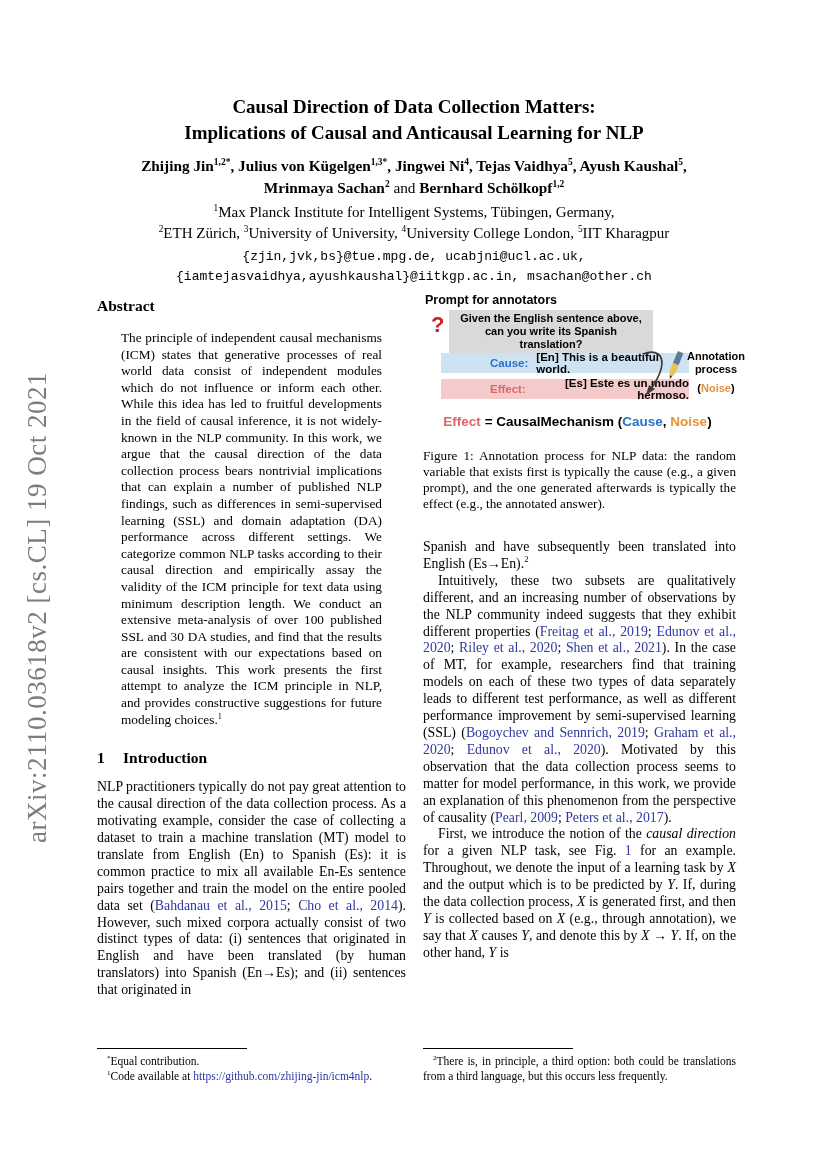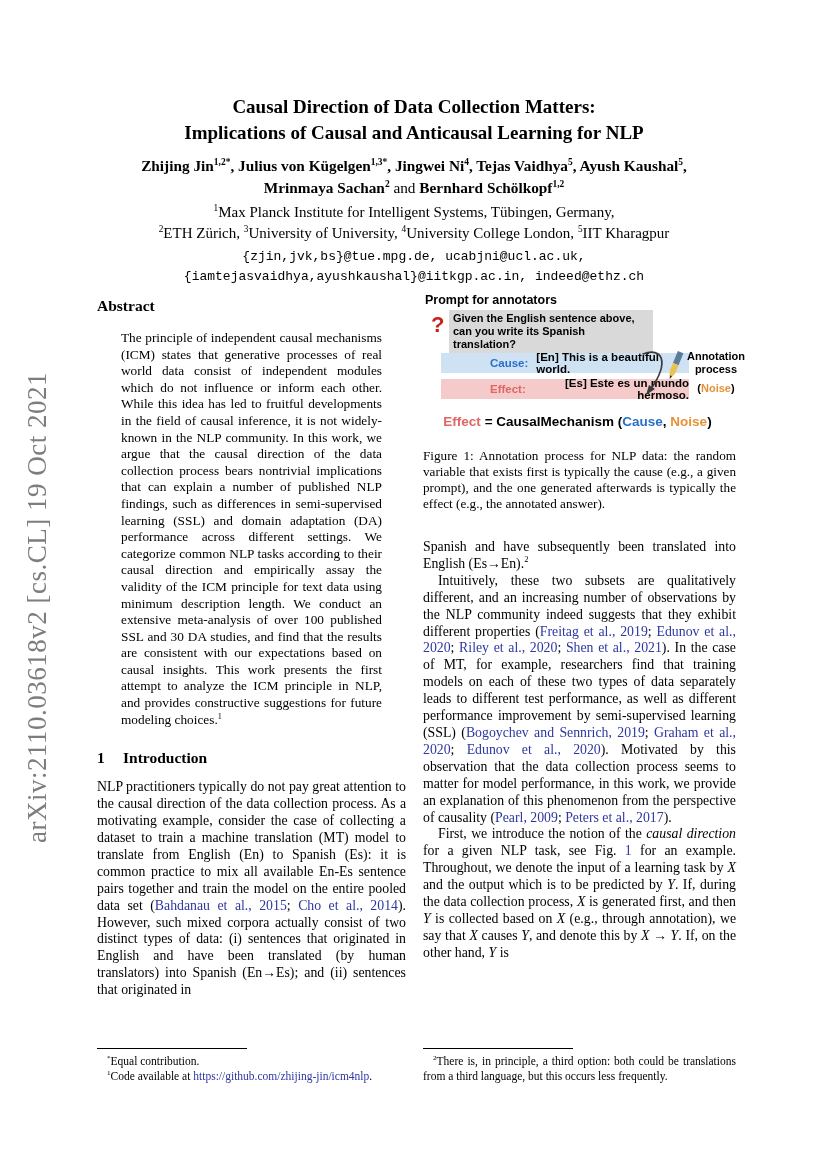--- a/index.html
+++ b/index.html
@@ -40,21 +40,21 @@
   .footnotes{position:absolute;left:0;right:0;bottom:2px;}
   .fn-rule{width:150px;border-top:1px solid #000;margin-bottom:5px;}
   .fn-line{font-size:11.5px;line-height:14.4px;text-align:justify;text-indent:10px;}
 
   
   .figure{position:relative;height:146px;font-family:"Liberation Sans",sans-serif;}
   .fig-header{position:absolute;left:2px;top:0;font-size:12.5px;font-weight:bold;}
   .qmark{position:absolute;left:8px;top:19px;font-size:22px;font-weight:bold;
          color:var(--question-red,#c9211e);}
   .bubble{position:absolute;left:26px;top:17px;width:196px;background:var(--bubble-bg,#d9d9d9);
-          font-size:11px;font-weight:bold;padding:2px 4px;line-height:13px;}
+          font-size:11px;font-weight:bold;text-align:center;padding:2px 4px;line-height:13px;}
   .bubble-tail{position:absolute;left:60px;top:45px;width:0;height:0;
           border-left:10px solid var(--bubble-bg,#d9d9d9);border-bottom:7px solid transparent;}
   .io-box{position:absolute;left:18px;width:205px;height:20px;display:flex;align-items:center;
           font-size:11.5px;font-weight:bold;padding-left:43px;}
   .cause-box{top:60px;background:var(--cause-bg,#cfe2f3);}
   .effect-box{top:86px;background:var(--effect-bg,#f5caca);text-align:right;}
   .io-label{margin:0 8px 0 6px;}
   .cause-box .io-label{color:var(--cause-blue,#2a6fc9);}
   .effect-box .io-label{color:var(--effect-red,#e06666);}
   .fig-arrow{position:absolute;left:217px;top:54px;}
@@ -84,21 +84,21 @@
     <div class="authors">
       <div><span>Zhijing Jin</span><sup>1,2*</sup><span>, Julius von Kügelgen</span><sup>1,3*</sup><span>, Jingwei Ni</span><sup>4</sup><span>, Tejas Vaidhya</span><sup>5</sup><span>, Ayush Kaushal</span><sup>5</sup><span>,</span></div>
       <div><span>Mrinmaya Sachan</span><sup>2</sup><span class="seg-rm">  and  </span><span>Bernhard Schölkopf</span><sup>1,2</sup></div>
     </div>
     <div class="affils">
       <div><sup>1</sup><span>Max Planck Institute for Intelligent Systems, Tübingen, Germany,</span></div>
       <div><sup>2</sup><span>ETH Zürich, </span><sup>3</sup><span>University of University, </span><sup>4</sup><span>University College London, </span><sup>5</sup><span>IIT Kharagpur</span></div>
     </div>
     <div class="emails">
       <div>{zjin,jvk,bs}@tue.mpg.de, ucabjni@ucl.ac.uk,</div>
-      <div>{iamtejasvaidhya,ayushkaushal}@iitkgp.ac.in, indeed@ethz.ch</div>
+      <div>{iamtejasvaidhya,ayushkaushal}@iitkgp.ac.in, msachan@other.ch</div>
     </div>
   </div>
 
   <div class="col col-left">
     <div class="abstract-heading">Abstract</div>
     <div class="abstract-text"><span>The principle of independent causal mechanisms (ICM) states that generative processes of real world data consist of independent modules which do not influence or inform each other. While this idea has led to fruitful developments in the field of causal inference, it is not widely-known in the NLP community. In this work, we argue that the causal direction of the data collection process bears nontrivial implications that can explain a number of published NLP findings, such as differences in semi-supervised learning (SSL) and domain adaptation (DA) performance across different settings. We categorize common NLP tasks according to their causal direction and empirically assay the validity of the ICM principle for text data using minimum description length. We conduct an extensive meta-analysis of over 100 published SSL and 30 DA studies, and find that the results are consistent with our expectations based on causal insights. This work presents the first attempt to analyze the ICM principle in NLP, and provides constructive suggestions for future modeling choices.</span><sup>1</sup></div>
 
     <div class="section-heading">
       <span class="sec-num">1</span><span>Introduction</span>
     </div>

